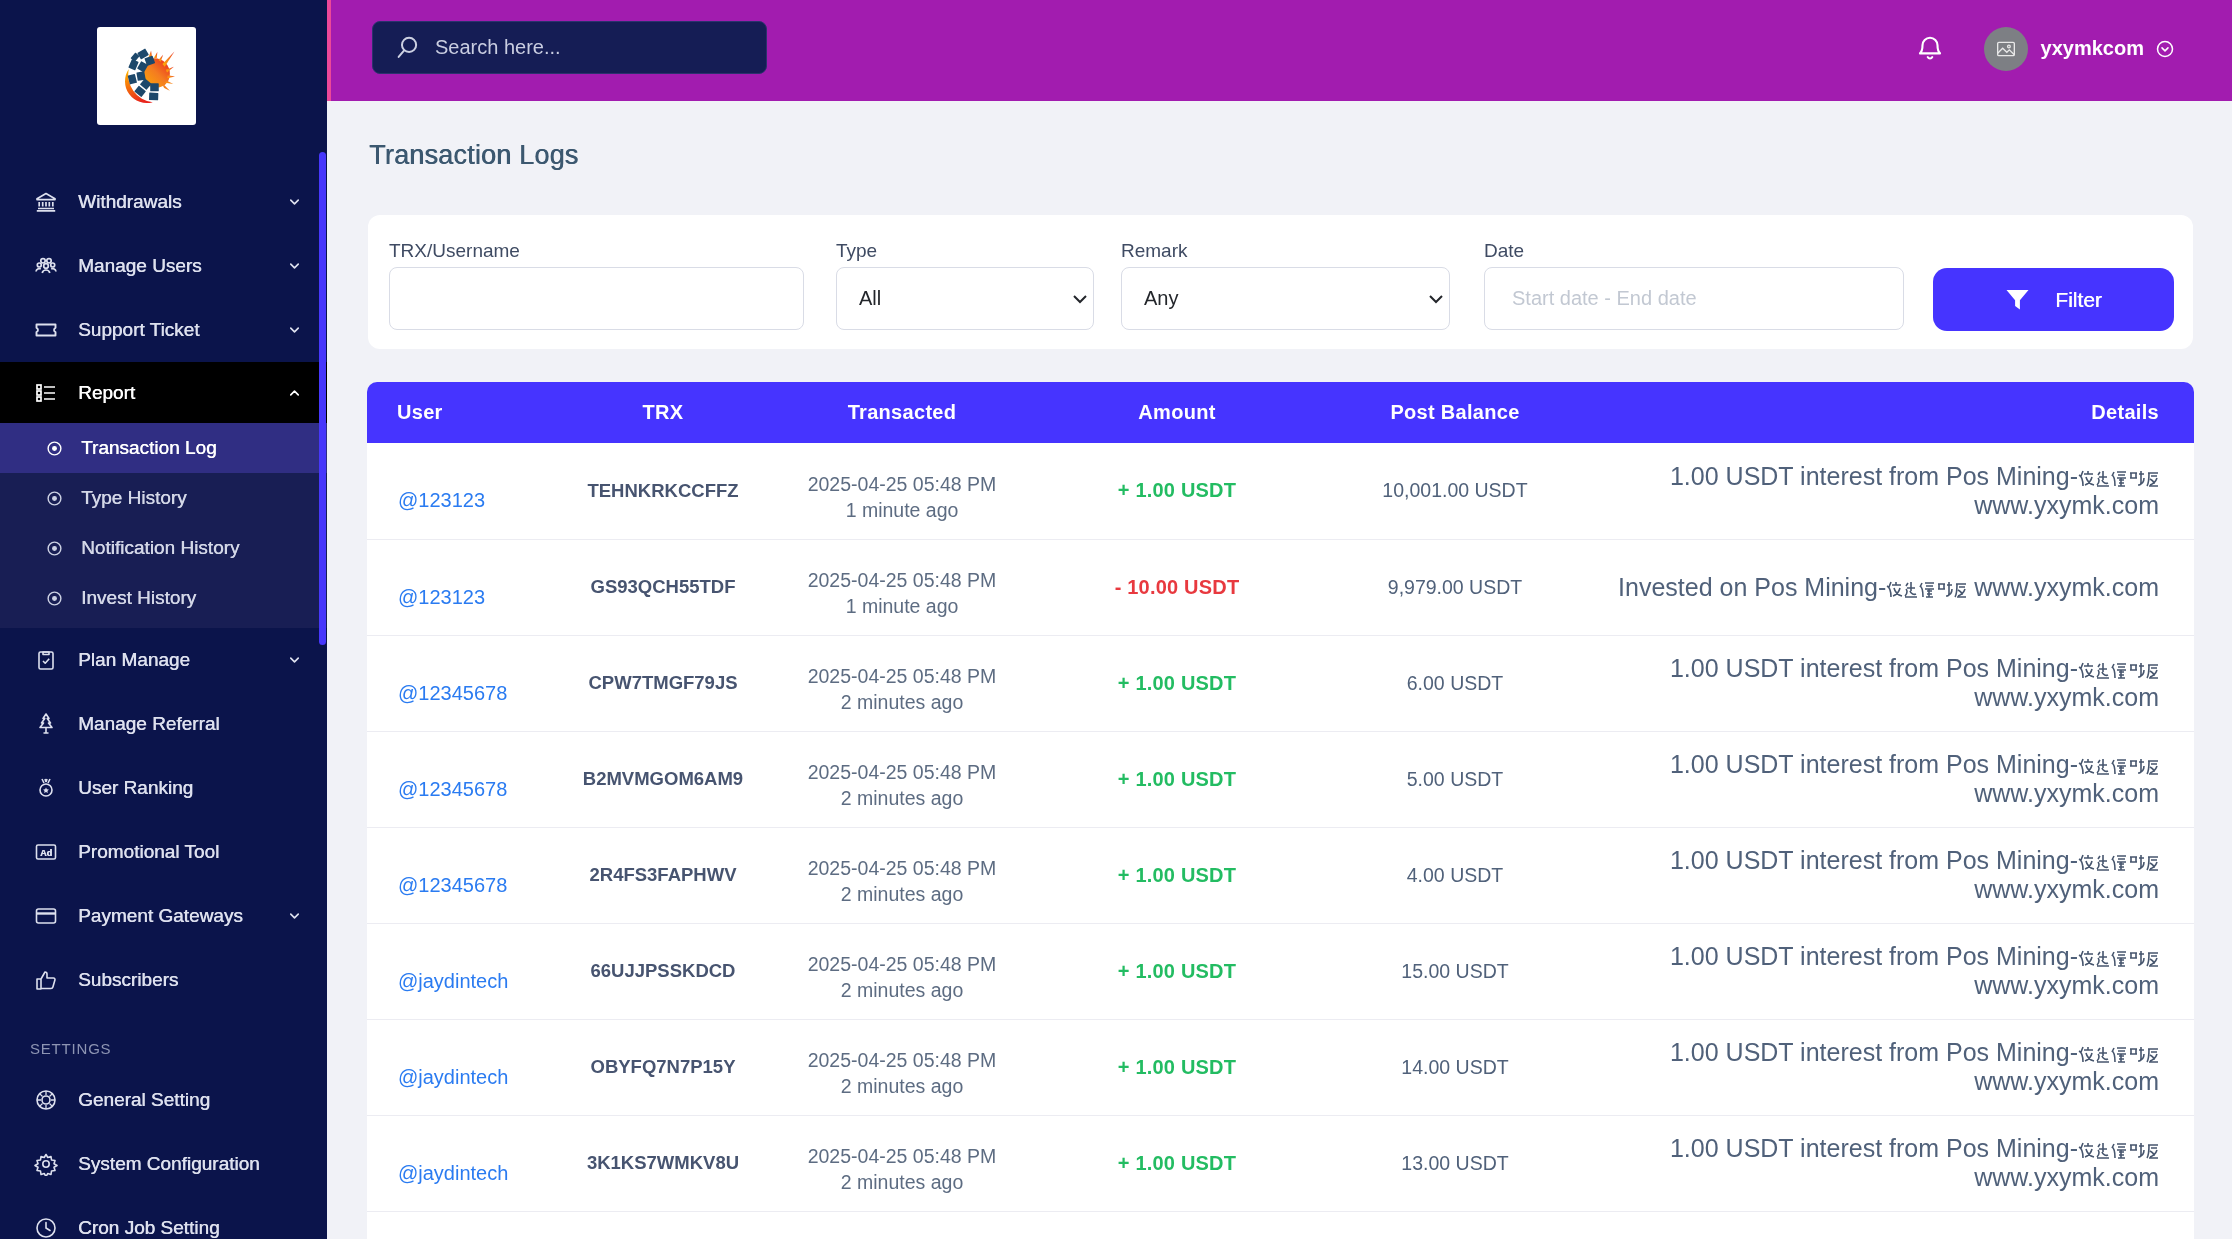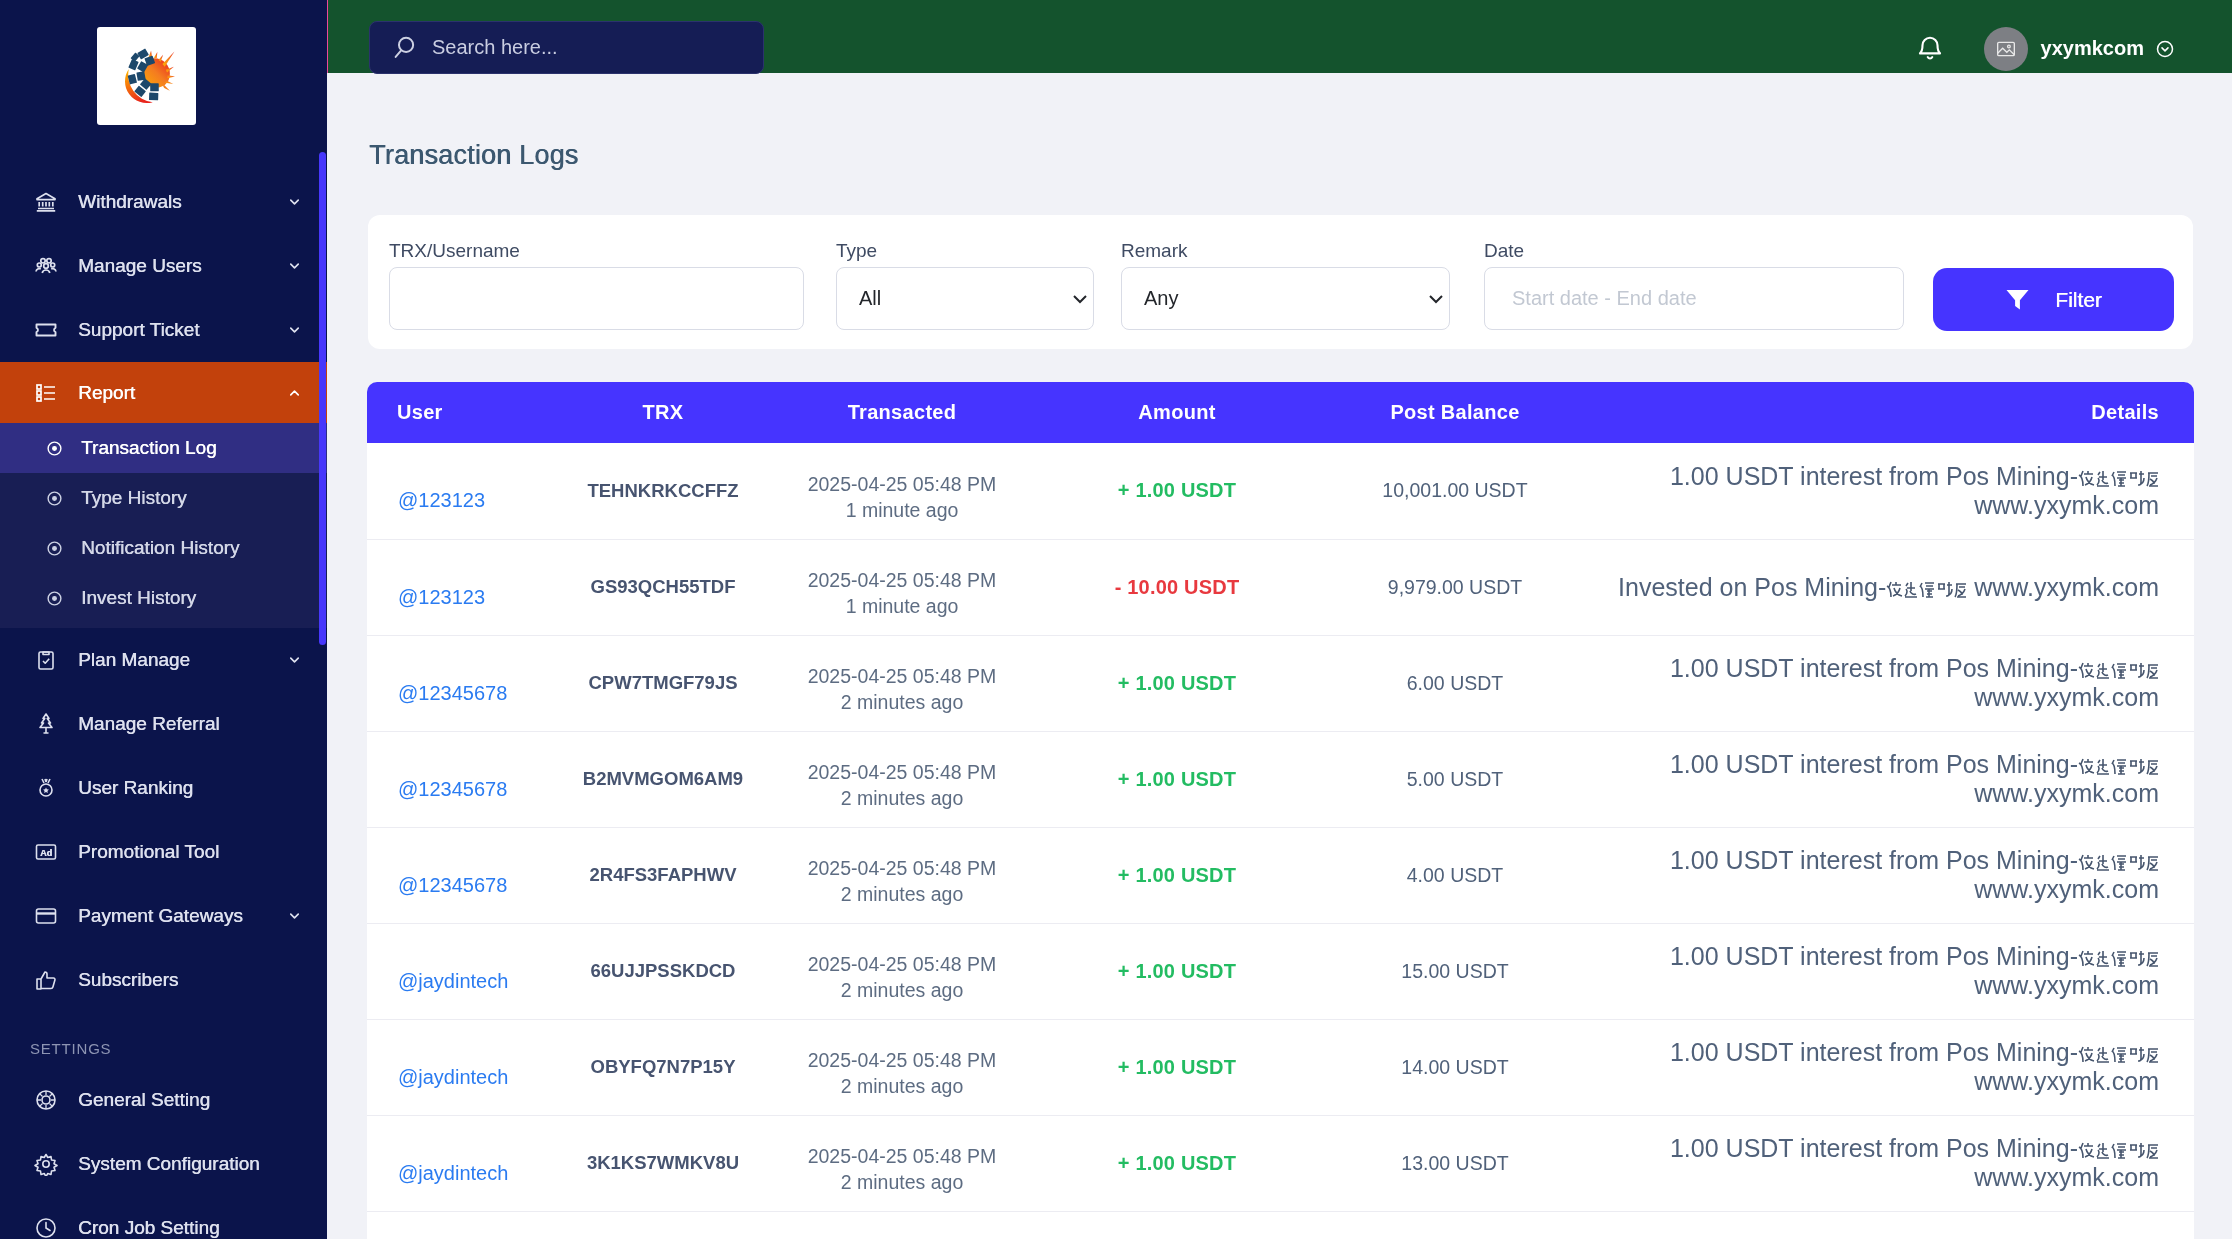--- a/index.html
+++ b/index.html
@@ -6,31 +6,31 @@
 html,body { width:2232px; height:1239px; font-family:"Liberation Sans", sans-serif; background:#f1f2f7; overflow:hidden; }
 
 
 .sidebar { position:fixed; left:0; top:0; width:327px; height:1239px; background:#0b144b; z-index:5; }
 .logo-box { position:absolute; left:97px; top:27px; width:99px; height:98px; background:#fff; border-radius:3px; display:flex; align-items:center; justify-content:center; }
 .nav { position:absolute; top:170px; left:0; width:100%; }
 .mitem { height:64px; display:flex; align-items:center; color:#dde0ee; font-size:19px; font-weight:400; position:relative; text-shadow:0.45px 0 0 currentColor; }
 .mitem .ic { width:24px; height:24px; margin-left:34px; flex:none; }
 .mitem .lbl { margin-left:20px; }
 .mitem .chev { position:absolute; right:25px; top:50%; transform:translateY(-50%); }
-.mitem.active { background:#c2410c; color:#fff; height:61px; }
+.mitem.active { background:#000000; color:#fff; height:61px; }
 .submenu { background:#181e54; padding-bottom:5px; }
 .sitem { height:50px; display:flex; align-items:center; color:#d3d7e7; font-size:19px; font-weight:400; text-shadow:0.4px 0 0 currentColor; }
 .sitem .dot { margin-left:46px; flex:none; }
 .sitem .lbl { margin-left:18px; }
 .sitem.active { background:#302e83; color:#fff; }
 .settings-label { margin:28px 0 11px 30px; color:#8e95b3; font-size:15px; font-weight:400; letter-spacing:0.8px; }
 .sb-scroll { position:absolute; right:1px; top:152px; width:7px; height:493px; background:#4737fb; border-radius:4px; z-index:9; }
 
 
-.topbar { position:fixed; left:327px; top:0; width:1905px; height:73px; background:#14532d; border-left:1px solid #ec4899; z-index:4; }
+.topbar { position:fixed; left:327px; top:0; width:1905px; height:101px; background:#a21caf; border-left:4px solid #ec4899; z-index:4; }
 .searchbox { position:absolute; left:41px; top:21px; width:395px; height:53px; background:#151d55; border:1px solid #2b326d; border-radius:8px; display:flex; align-items:center; color:#c9cde1; font-size:20px; }
 .searchbox svg { margin-left:22px; margin-right:15px; }
 .tb-right { position:absolute; right:12px; top:0; height:97px; display:flex; align-items:center; }
 .avatar { width:44px; height:44px; border-radius:50%; background:#7d7f84; display:flex; align-items:center; justify-content:center; }
 .uname { color:#fff; font-size:20px; font-weight:700; margin-left:13px; }
 
 
 .main { position:absolute; left:327px; top:97px; width:1905px; }
 h1 { font-size:27px; font-weight:400; color:#3c5870; margin:43px 0 0 42px; letter-spacing:0.2px; text-shadow:0.6px 0 0 currentColor; }
 .fcard { position:absolute; left:41px; top:118px; width:1825px; height:134px; background:#fff; border-radius:12px; }

